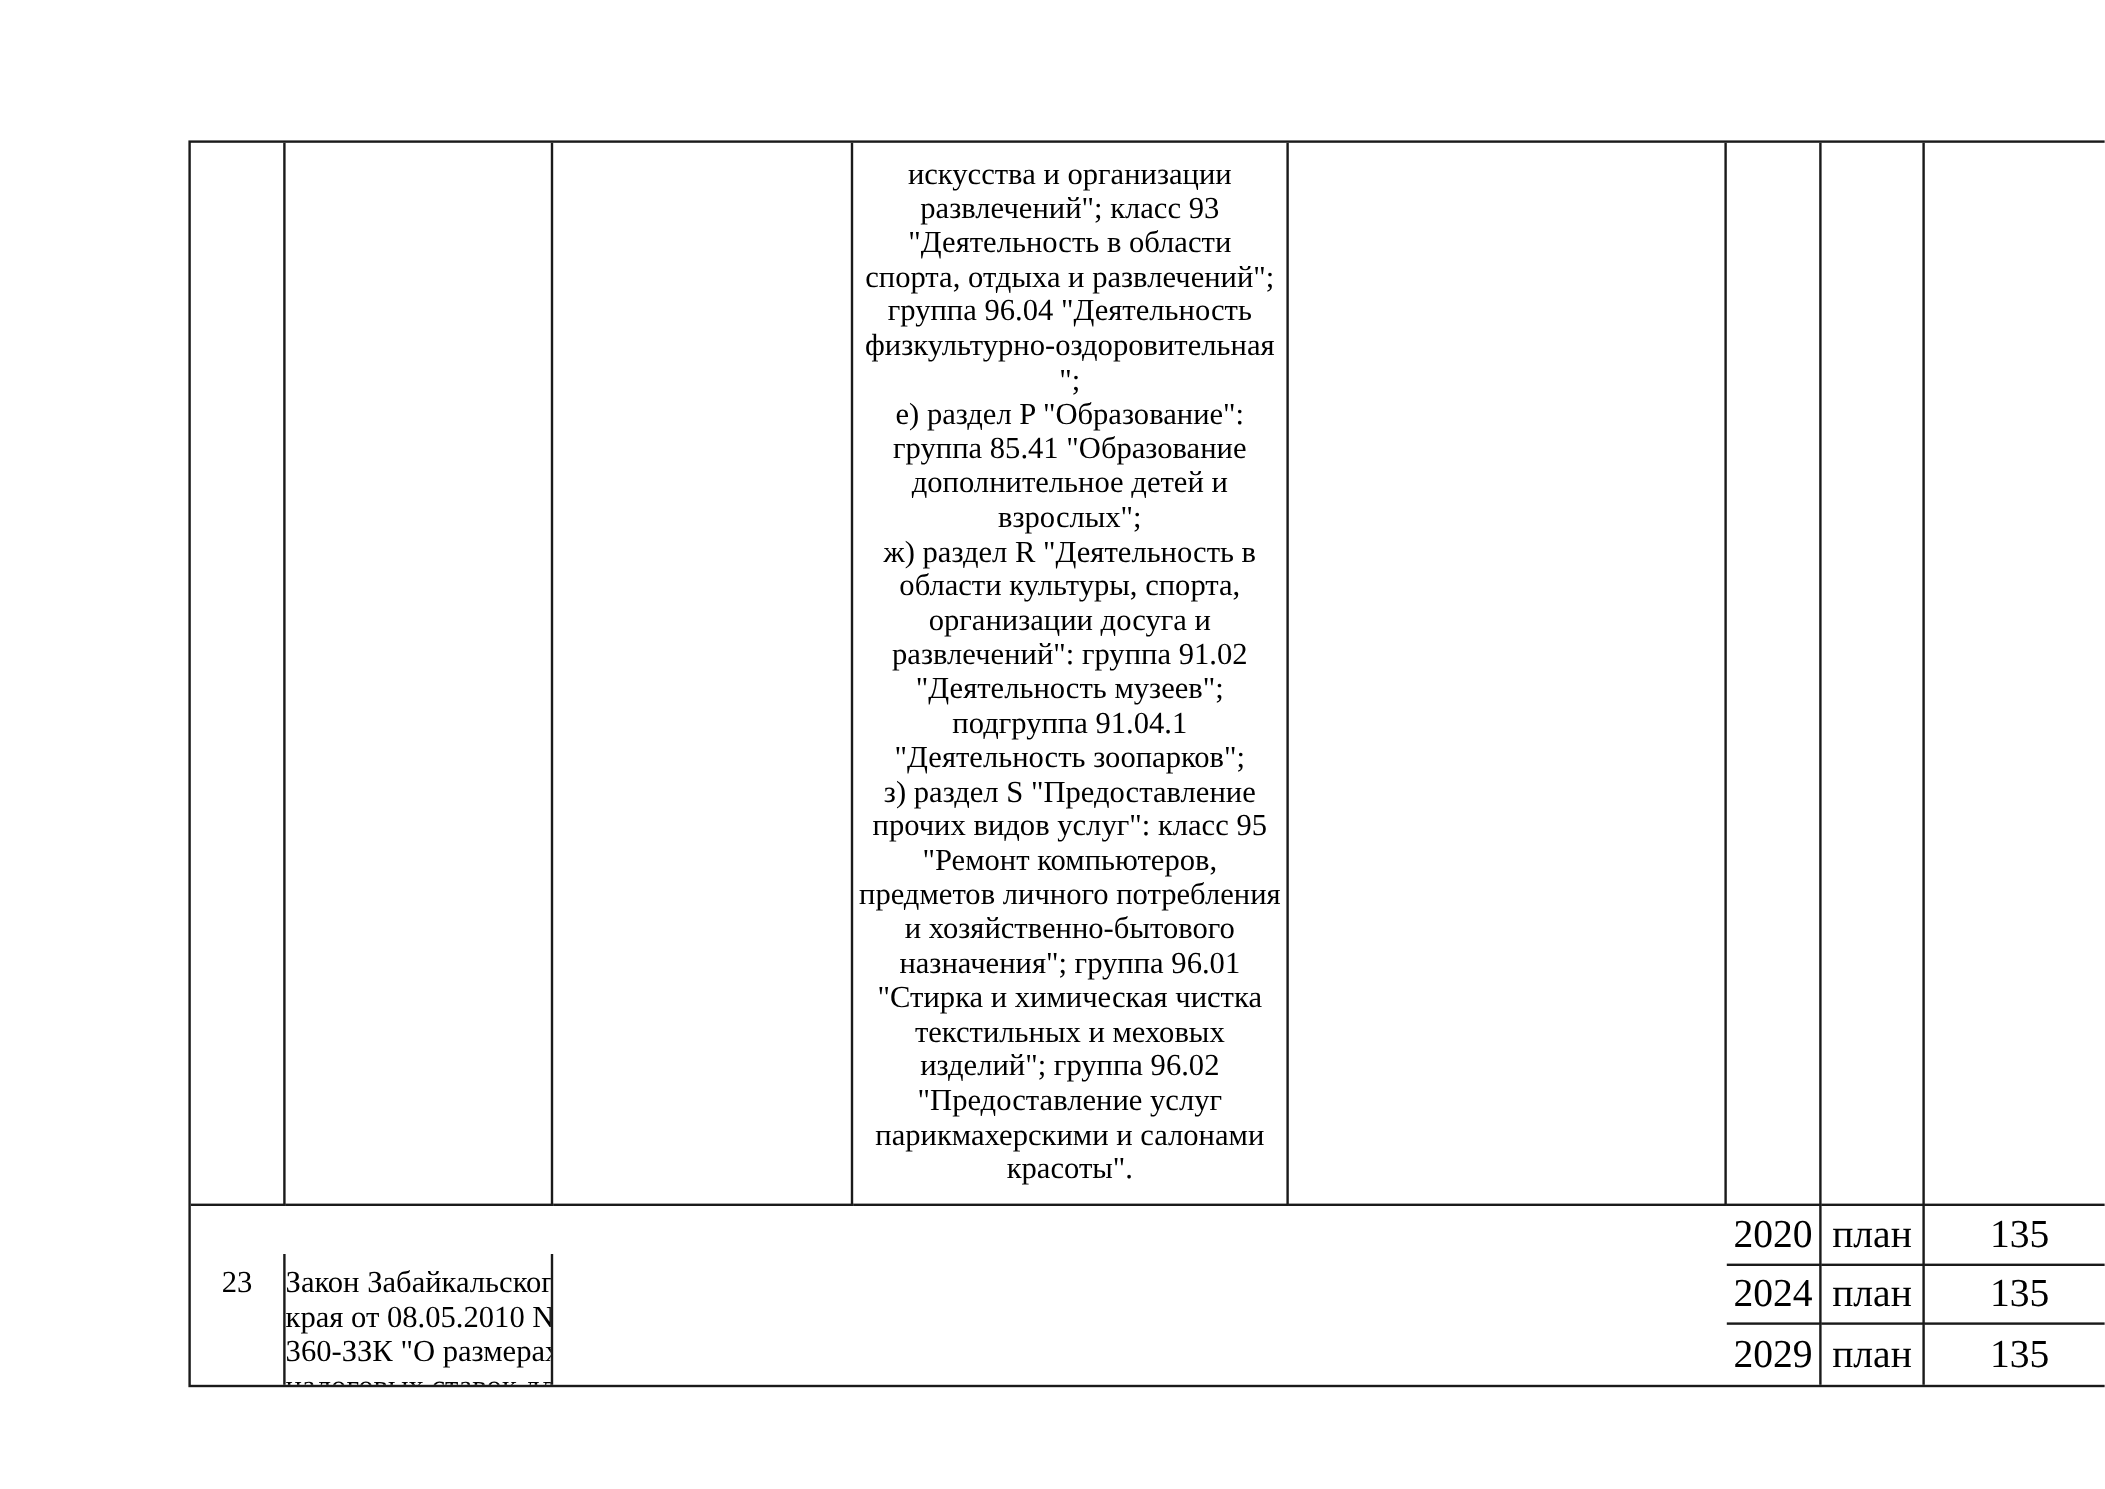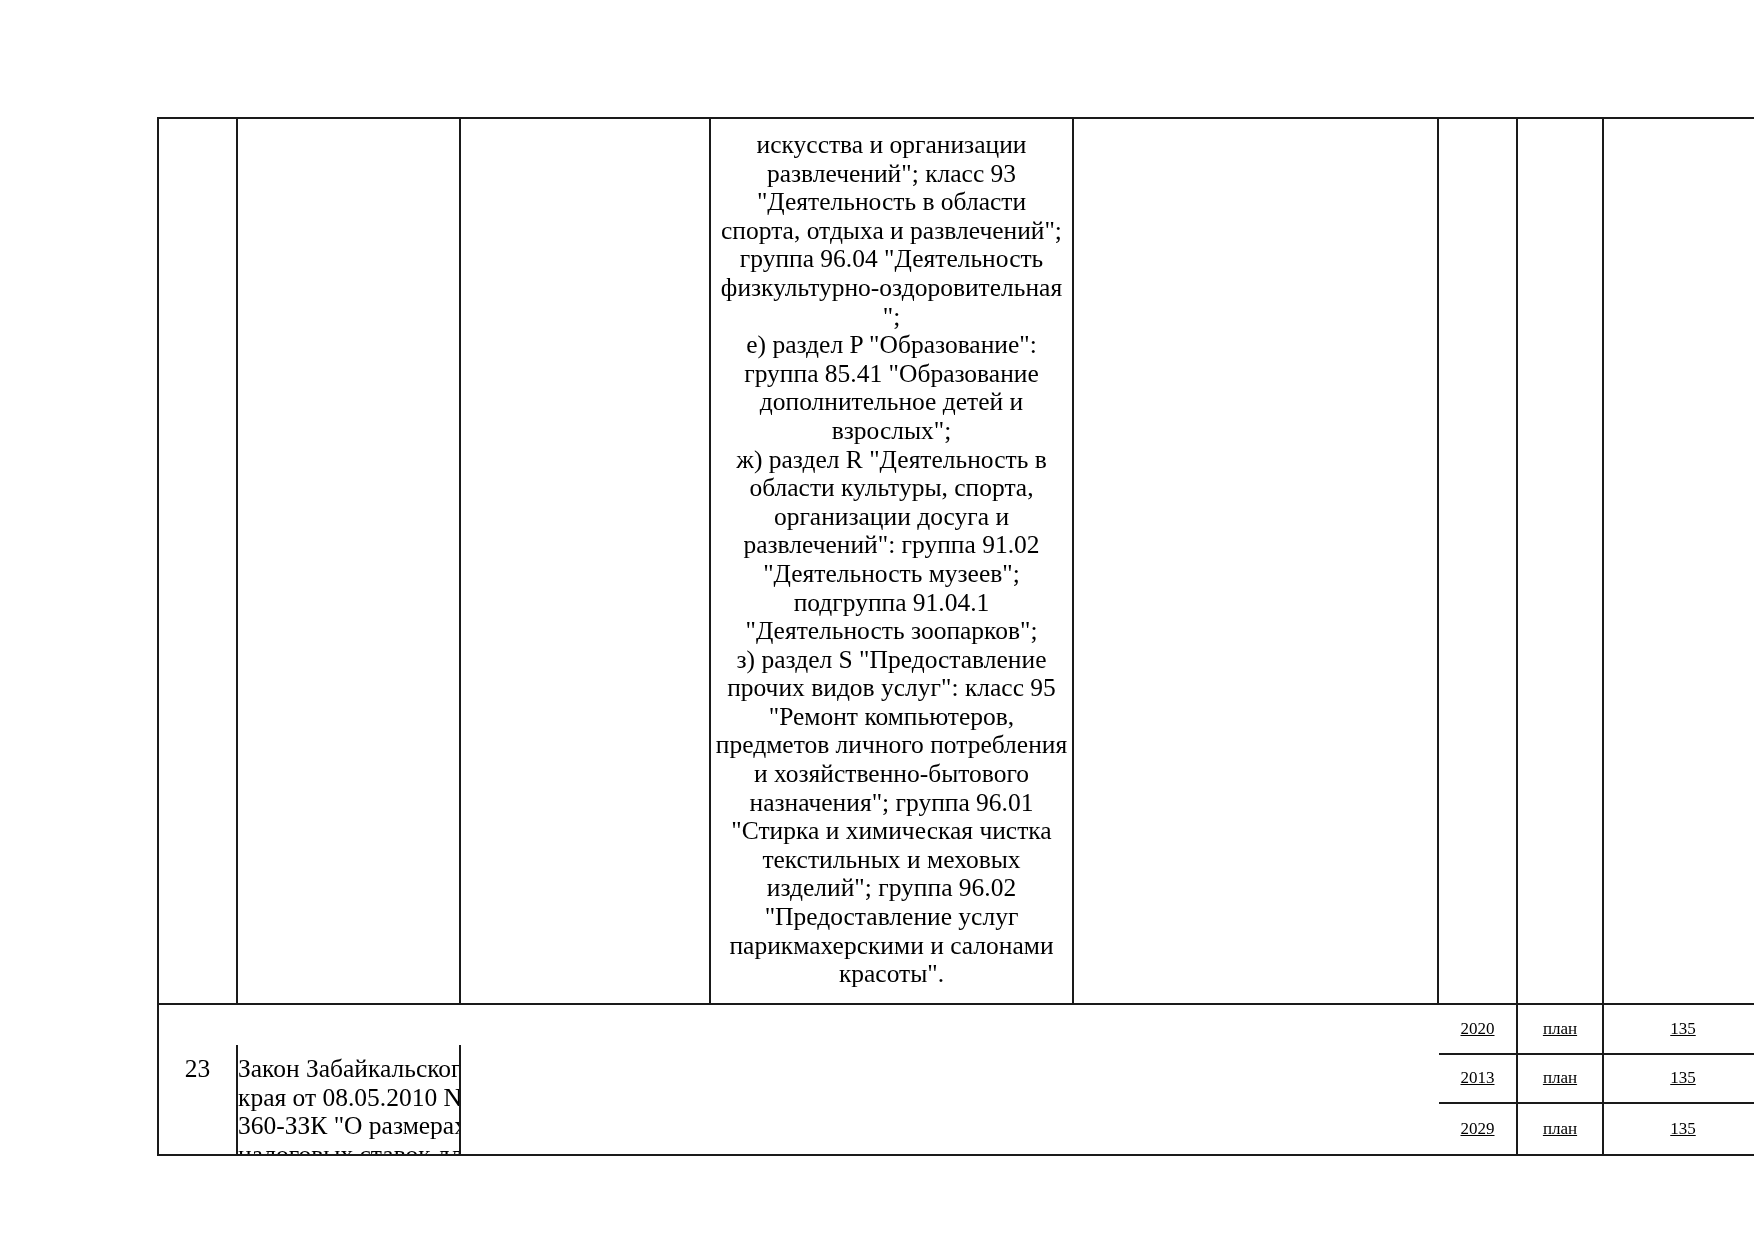--- a/index.html
+++ b/index.html
@@ -43,27 +43,26 @@
   .subgrid {
     grid-column: 6 / 9;
     grid-row: 2;
     display: grid;
     grid-template-columns: 79px 86px 1fr;
     grid-template-rows: 1fr 1fr 1fr;
     box-sizing: border-box;
   }
   .scell {
     box-sizing: border-box;
-    font-size: 17px;
+    font-size: 33px;
     line-height: 28.6px;
     display: flex;
     align-items: center;
     justify-content: center;
     overflow: hidden;
-    text-decoration: underline;
   }
 </style>
 </head>
 <body>
 
 <div class="page">
   <div class="doc-table">
 
     <div class="cell br bb"></div>
     <div class="cell br bb"></div>
@@ -107,21 +106,21 @@
     <div class="cell br pad-top-row">Закон Забайкальского
 края от 08.05.2010 N
 360-ЗЗК "О размерах
 налоговых ставок для</div>
 
     <div class="subgrid">
       <div class="scell br bb">2020</div>
       <div class="scell br bb">план</div>
       <div class="scell bb">135</div>
 
-      <div class="scell br bb">2013</div>
+      <div class="scell br bb">2024</div>
       <div class="scell br bb">план</div>
       <div class="scell bb">135</div>
 
       <div class="scell br">2029</div>
       <div class="scell br">план</div>
       <div class="scell">135</div>
     </div>
 
   </div>
 </div>

